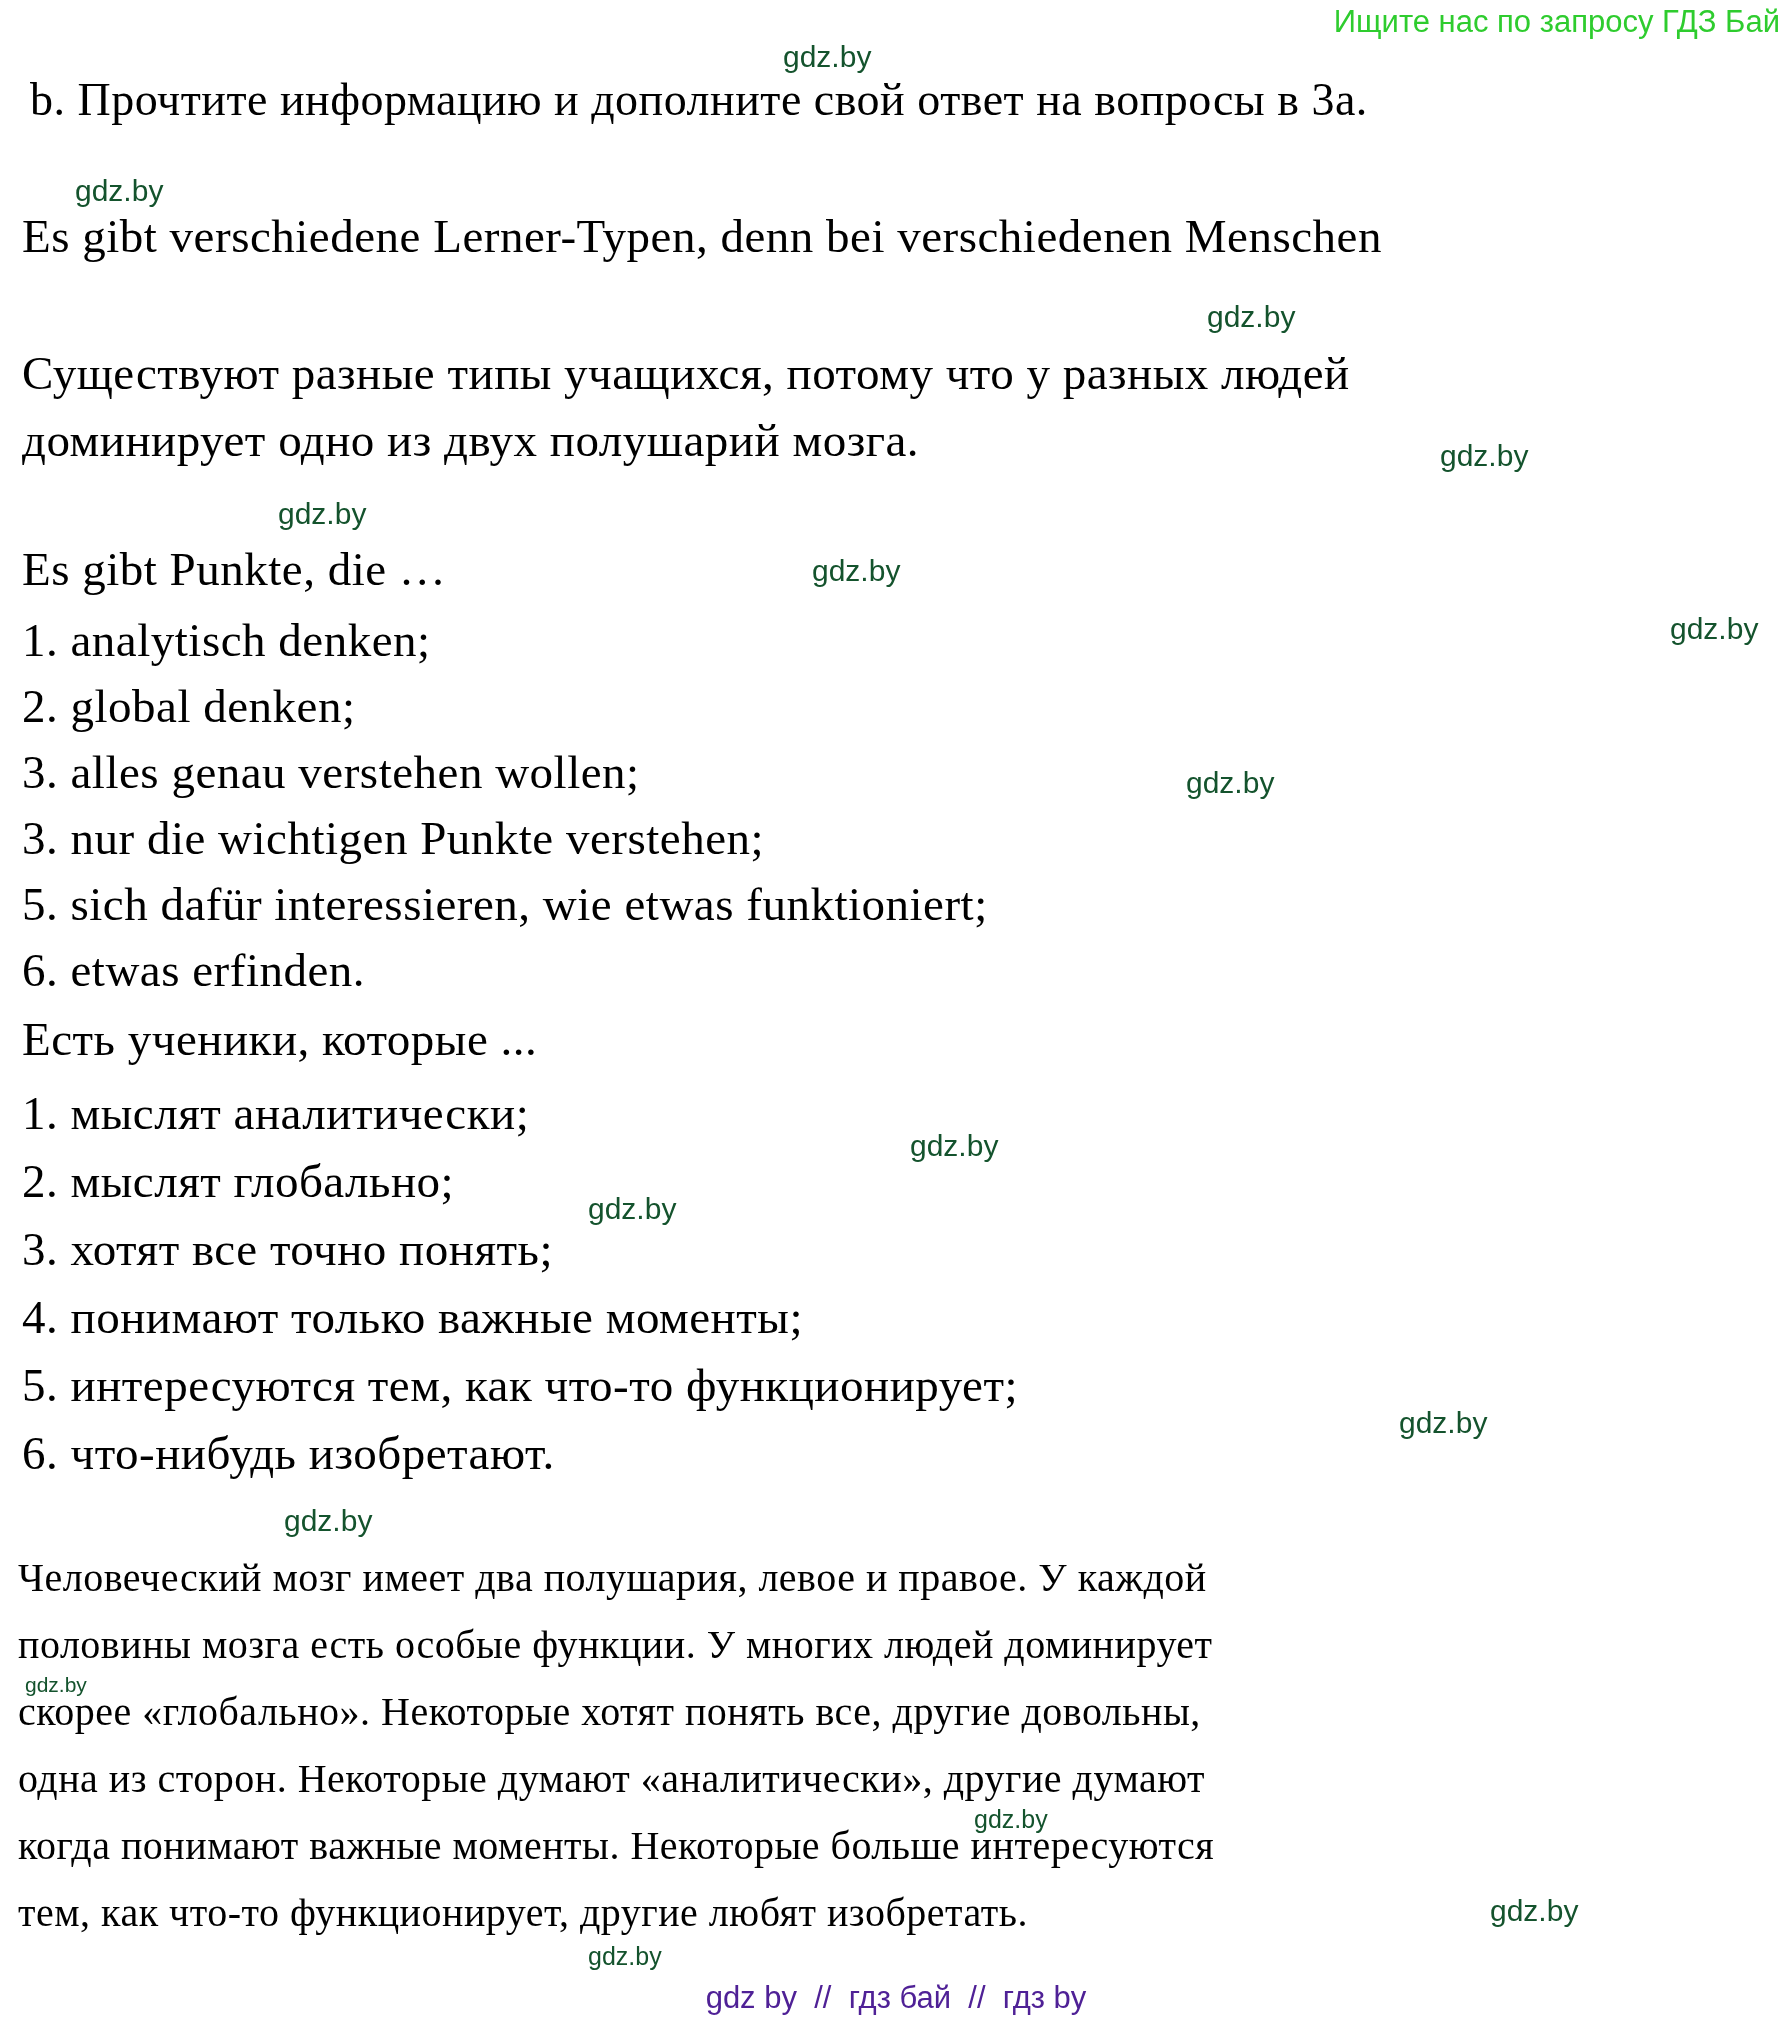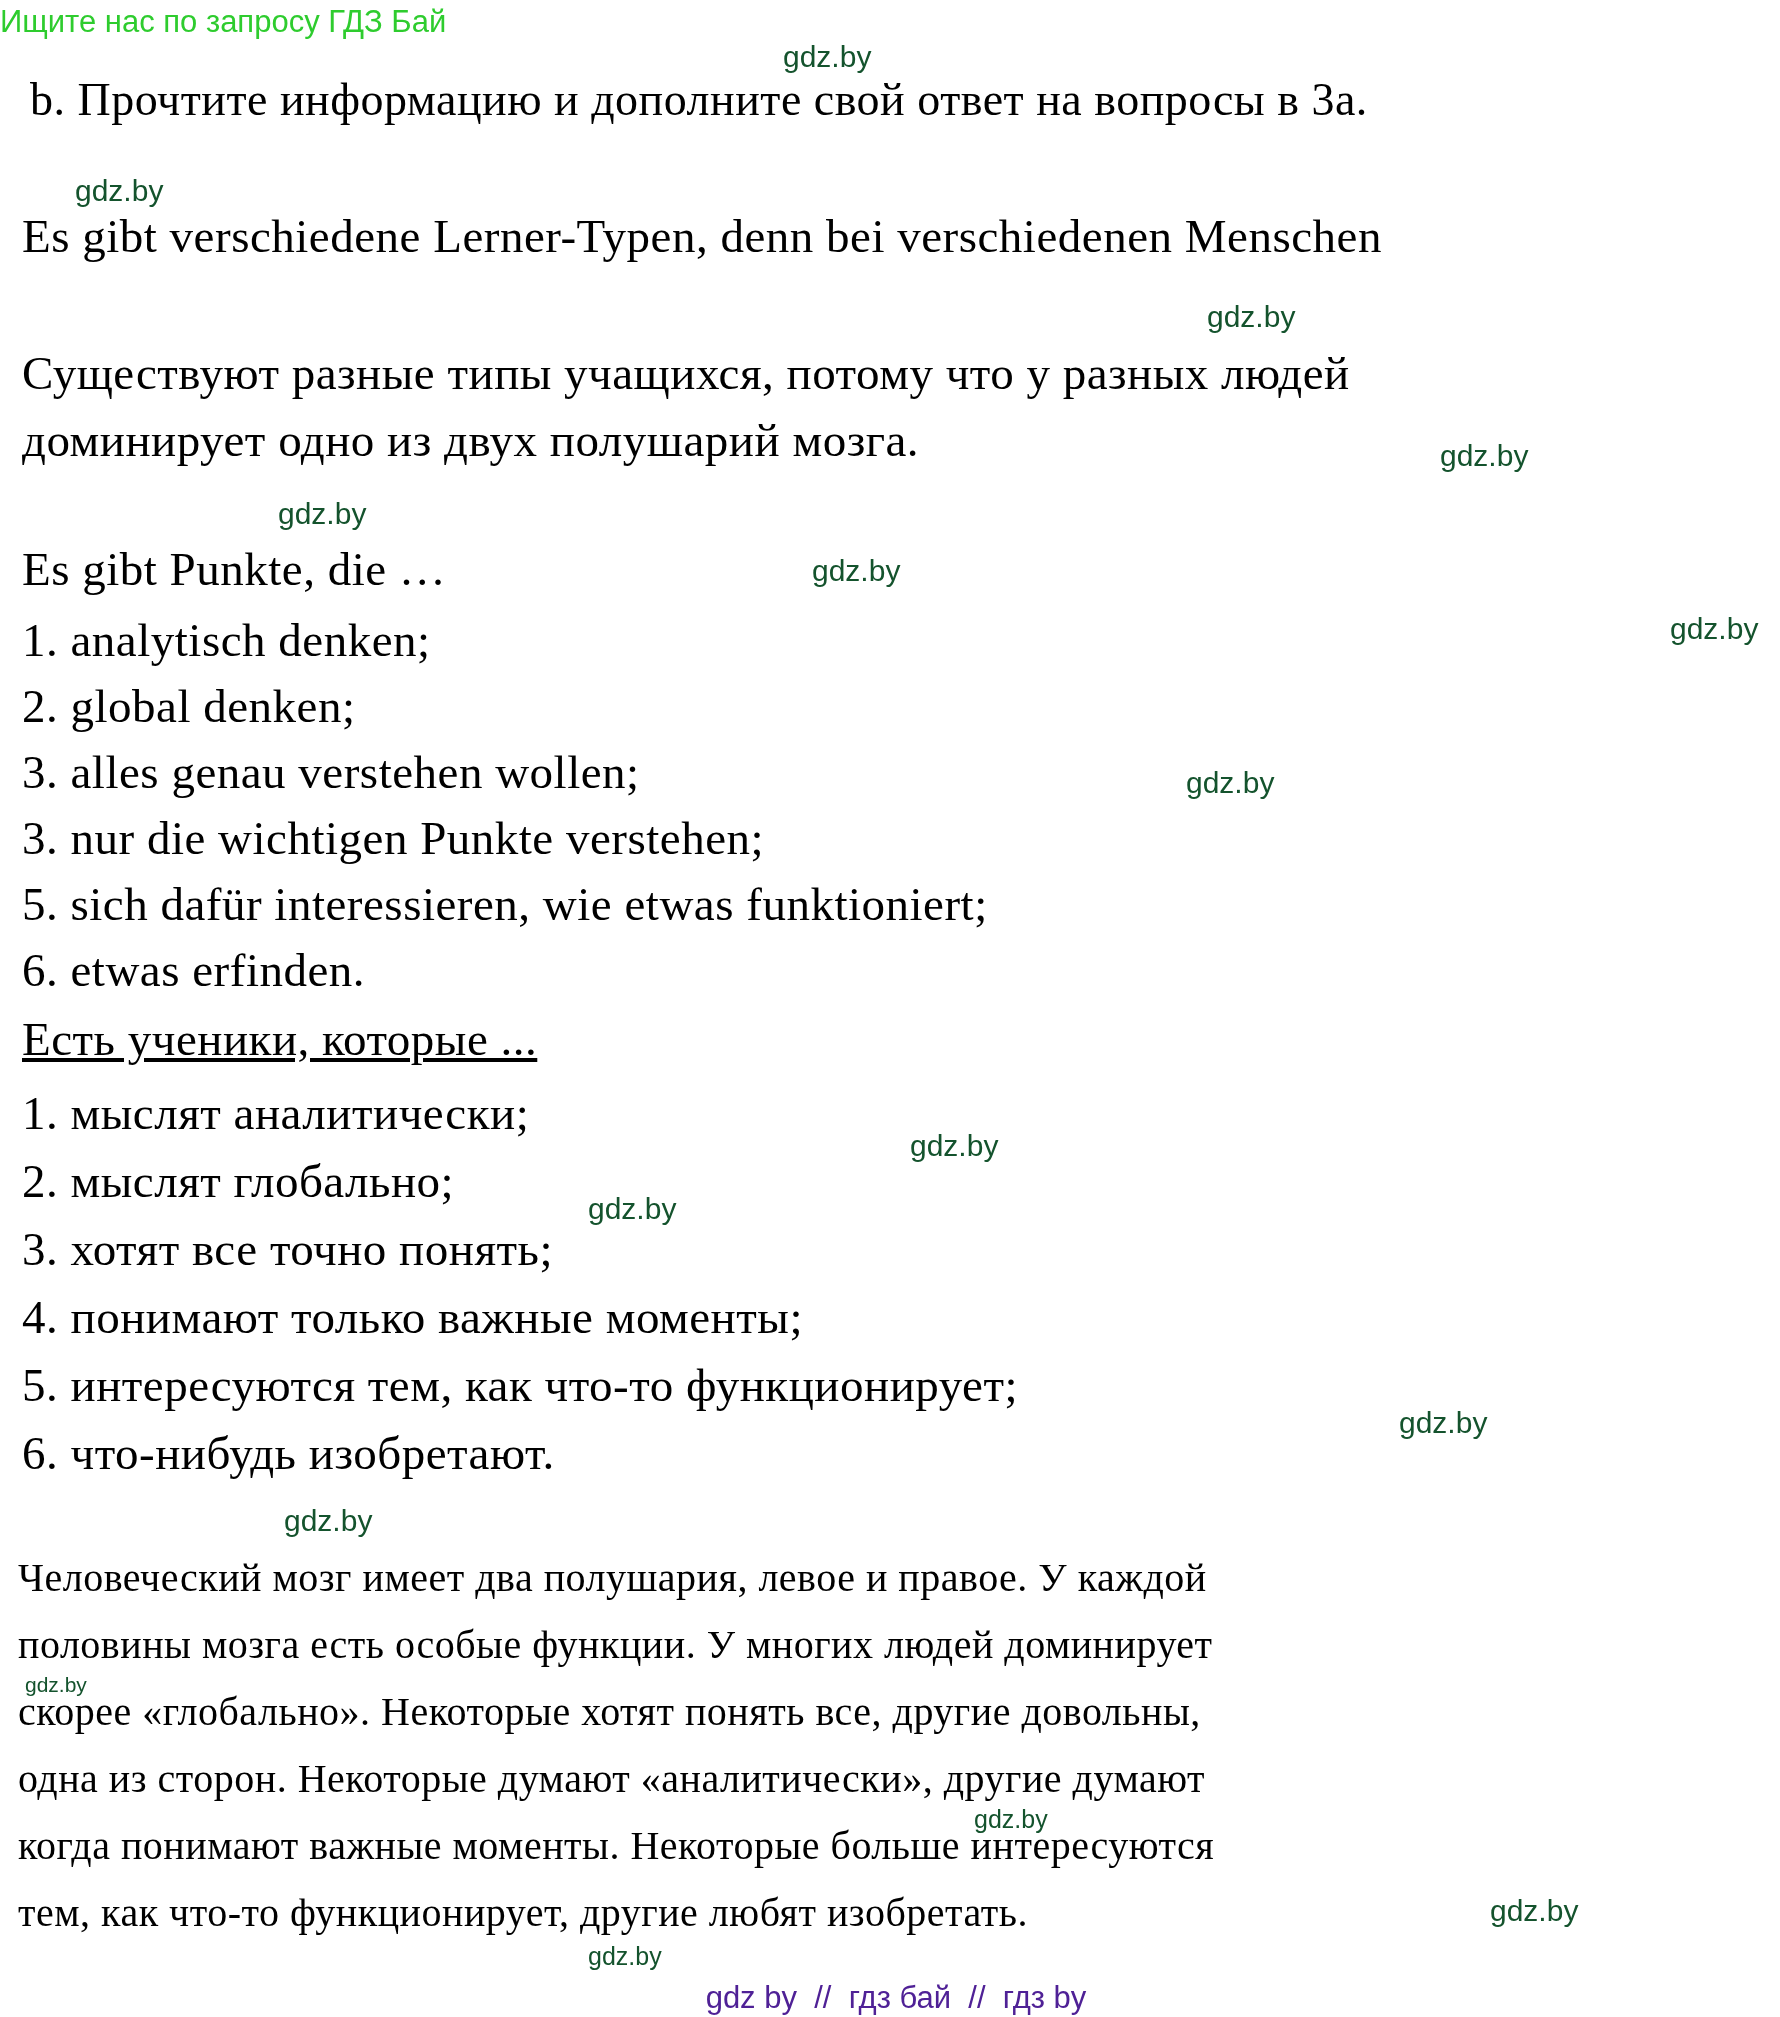--- a/index.html
+++ b/index.html
@@ -15,21 +15,21 @@
     overflow: hidden;
     font-family: "Liberation Serif", "DejaVu Serif", serif;
     color: #000000;
   }
   
   .promo {
     position: absolute;
     top: 4px;
     left: 0;
     width: 100%;
-    text-align: left;
+    text-align: right;
     font-family: "Liberation Sans", "DejaVu Sans", sans-serif;
     font-size: 31px;
     color: #2ecc2e;
   }
   
   .wm {
     position: absolute;
     font-family: "Liberation Sans", "DejaVu Sans", sans-serif;
     font-size: 30px;
     line-height: 1;
@@ -54,21 +54,21 @@
   .block {
     position: absolute;
     font-size: 47px;
     letter-spacing: 0.5px;
     white-space: nowrap;
   }
   .german-intro   { left: 22px; top: 204px; line-height: 64px; }
   .russian-intro  { left: 22px; top: 340px; line-height: 67px; }
   .german-list-header  { left: 22px; top: 539px; line-height: 60px; }
   .german-list    { left: 22px; top: 607px; line-height: 66px; }
-  .russian-list-header { left: 22px; top: 1009px; line-height: 60px; text-decoration: underline; }
+  .russian-list-header { left: 22px; top: 1009px; line-height: 60px; }
   .russian-list   { left: 22px; top: 1079px; line-height: 68px; }
   .explanation    { left: 18px; top: 1544px; line-height: 67px; font-size: 40px; }
   
   .footer {
     position: absolute;
     top: 1980px;
     left: 0;
     width: 100%;
     text-align: center;
     font-family: "Liberation Sans", "DejaVu Sans", sans-serif;

